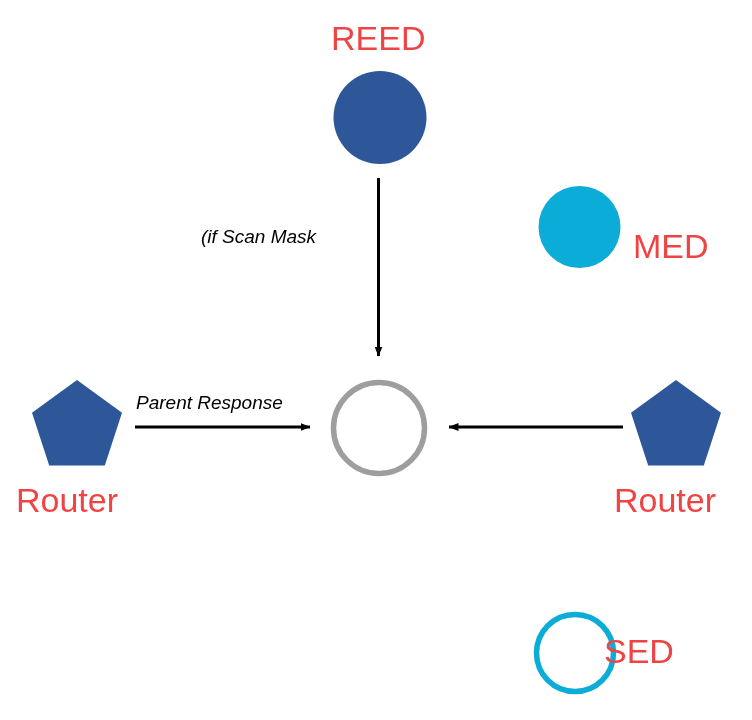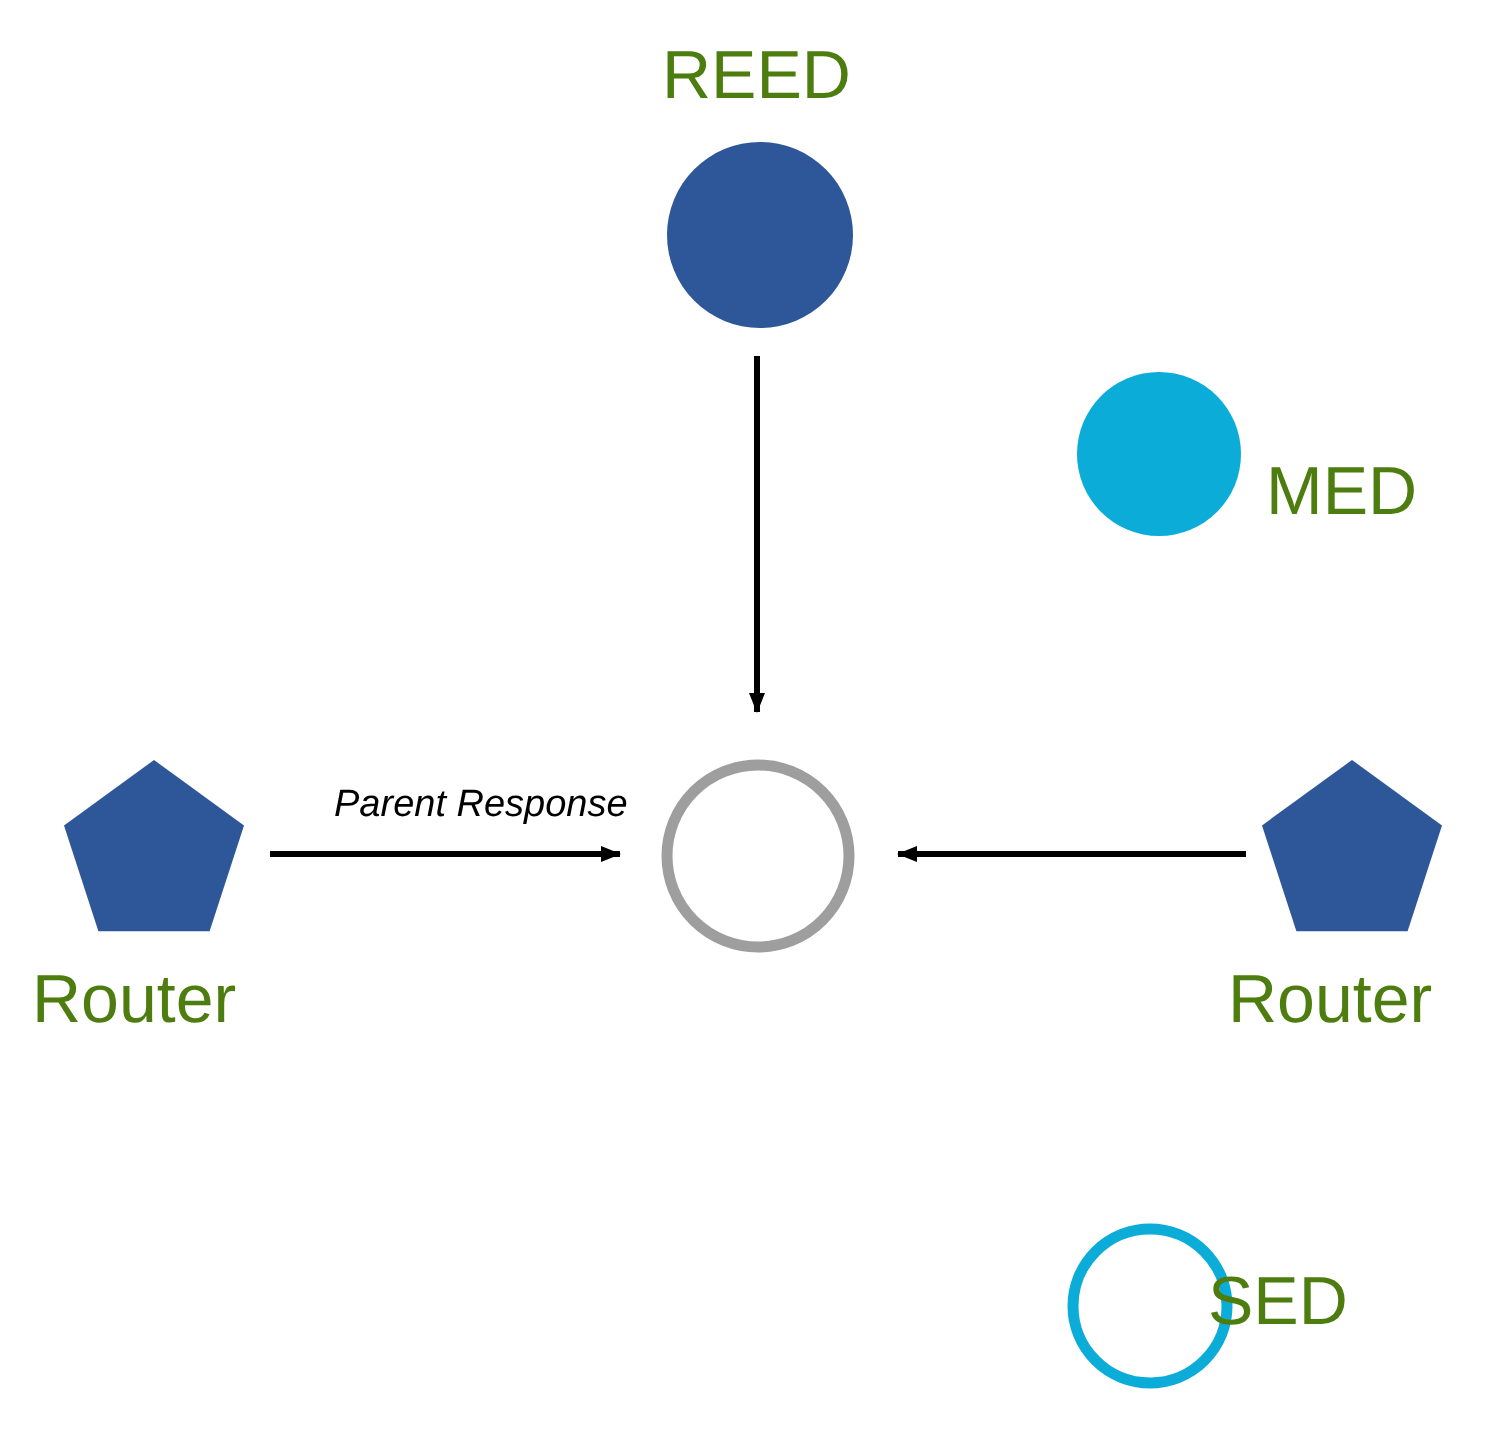--- a/index.html
+++ b/index.html
@@ -18,21 +18,21 @@
     position: absolute;
     left: 0;
     top: 0;
     width: 752px;
     height: 720px;
   }
   .node-label {
     position: absolute;
     font-family: "Liberation Sans", sans-serif;
     font-size: 34px;
-    color: #4d7c0f;
+    color: #ef4444;
     white-space: nowrap;
     line-height: 1;
   }
   .edge-label {
     position: absolute;
     font-family: "Liberation Sans", sans-serif;
     font-style: italic;
     font-size: 19px;
     color: #000000;
     white-space: nowrap;
@@ -44,21 +44,20 @@
   #label-router-left  { left: 16px;  top: 483px; }
   #label-router-right { left: 614px; top: 483px; }
   #label-scan-mask {
     left: 201px;
     top: 225px;
     text-align: center;
   }
   #label-parent-response {
     left: 136px;
     top: 391px;
-    margin-left: 31px;
   }
 </style>
 </head>
 <body>
 
 <svg id="diagram-canvas" viewBox="0 0 752 720" xmlns="http://www.w3.org/2000/svg">
 
   <defs>
     <marker id="arrowhead-black" markerWidth="10" markerHeight="8" refX="9.5" refY="4" orient="auto" markerUnits="userSpaceOnUse">
       <path d="M0,0 L10,4 L0,8 Z" fill="#000000"></path>
@@ -88,15 +87,16 @@
 
 <div class="node-label" id="label-med">MED</div>
 
 <div class="node-label" id="label-sed">SED</div>
 
 <div class="node-label" id="label-router-left">Router</div>
 
 <div class="node-label" id="label-router-right">Router</div>
 
 <div class="edge-label" id="label-scan-mask">
+  <div>(if Scan Mask</div>
 </div>
 
 <div class="edge-label" id="label-parent-response">Parent Response</div>
 
 </body></html>

